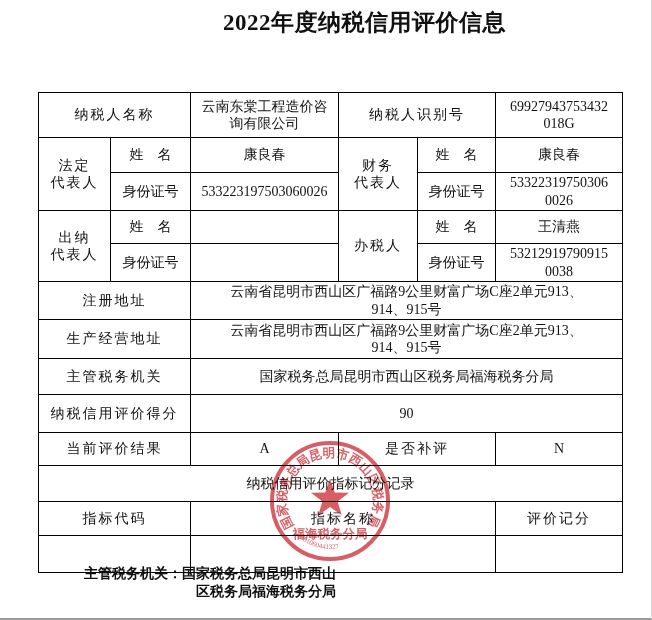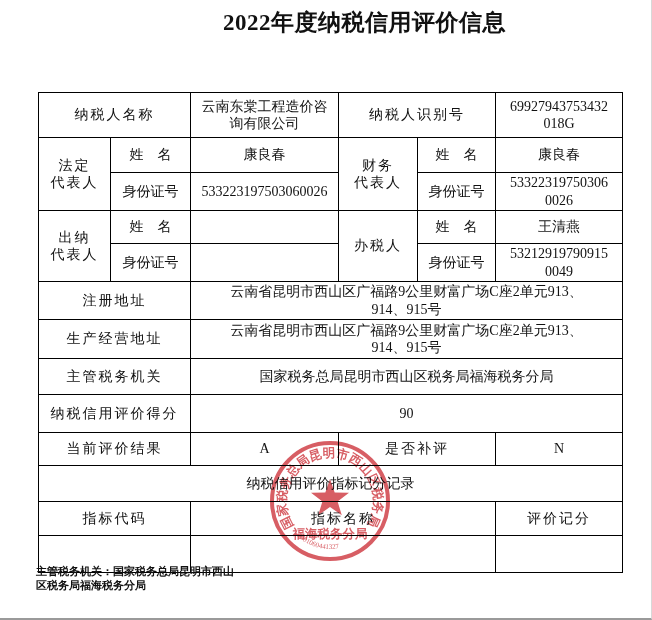--- a/index.html
+++ b/index.html
@@ -42,23 +42,23 @@
     padding: 1px 3px;
     white-space: pre-line;
     word-break: break-all;
     overflow: hidden;
   }
   table.form td.lbl { letter-spacing: 2px; }
   .footer-left {
     position: absolute;
     left: 36px; top: 565px;
     width: 300px;
-    font-size: 11px;
+    font-size: 14px;
     font-weight: bold;
-    text-align: left;
+    text-align: right;
     white-space: pre-line;
     line-height: 1.25;
   }
   .footer-right {
     position: absolute;
     left: 388px; top: 572px;
     font-size: 14.5px;
     font-weight: bold;
   }
   .stamp {
@@ -119,21 +119,21 @@
         <td></td>
         <td rowspan="2" class="lbl">办税人</td>
         <td>姓　名</td>
         <td>王清燕</td>
       </tr>
       <tr style="height:34px">
         <td>身份证号</td>
         <td></td>
         <td>身份证号</td>
         <td>53212919790915
-0049</td>
+0038</td>
       </tr>
       <tr style="height:37px">
         <td colspan="2" class="lbl">注册地址</td>
         <td colspan="4">云南省昆明市西山区广福路9公里财富广场C座2单元913、
 914、915号</td>
       </tr>
       <tr style="height:39px">
         <td colspan="2" class="lbl">生产经营地址</td>
         <td colspan="4">云南省昆明市西山区广福路9公里财富广场C座2单元913、
 914、915号</td>

